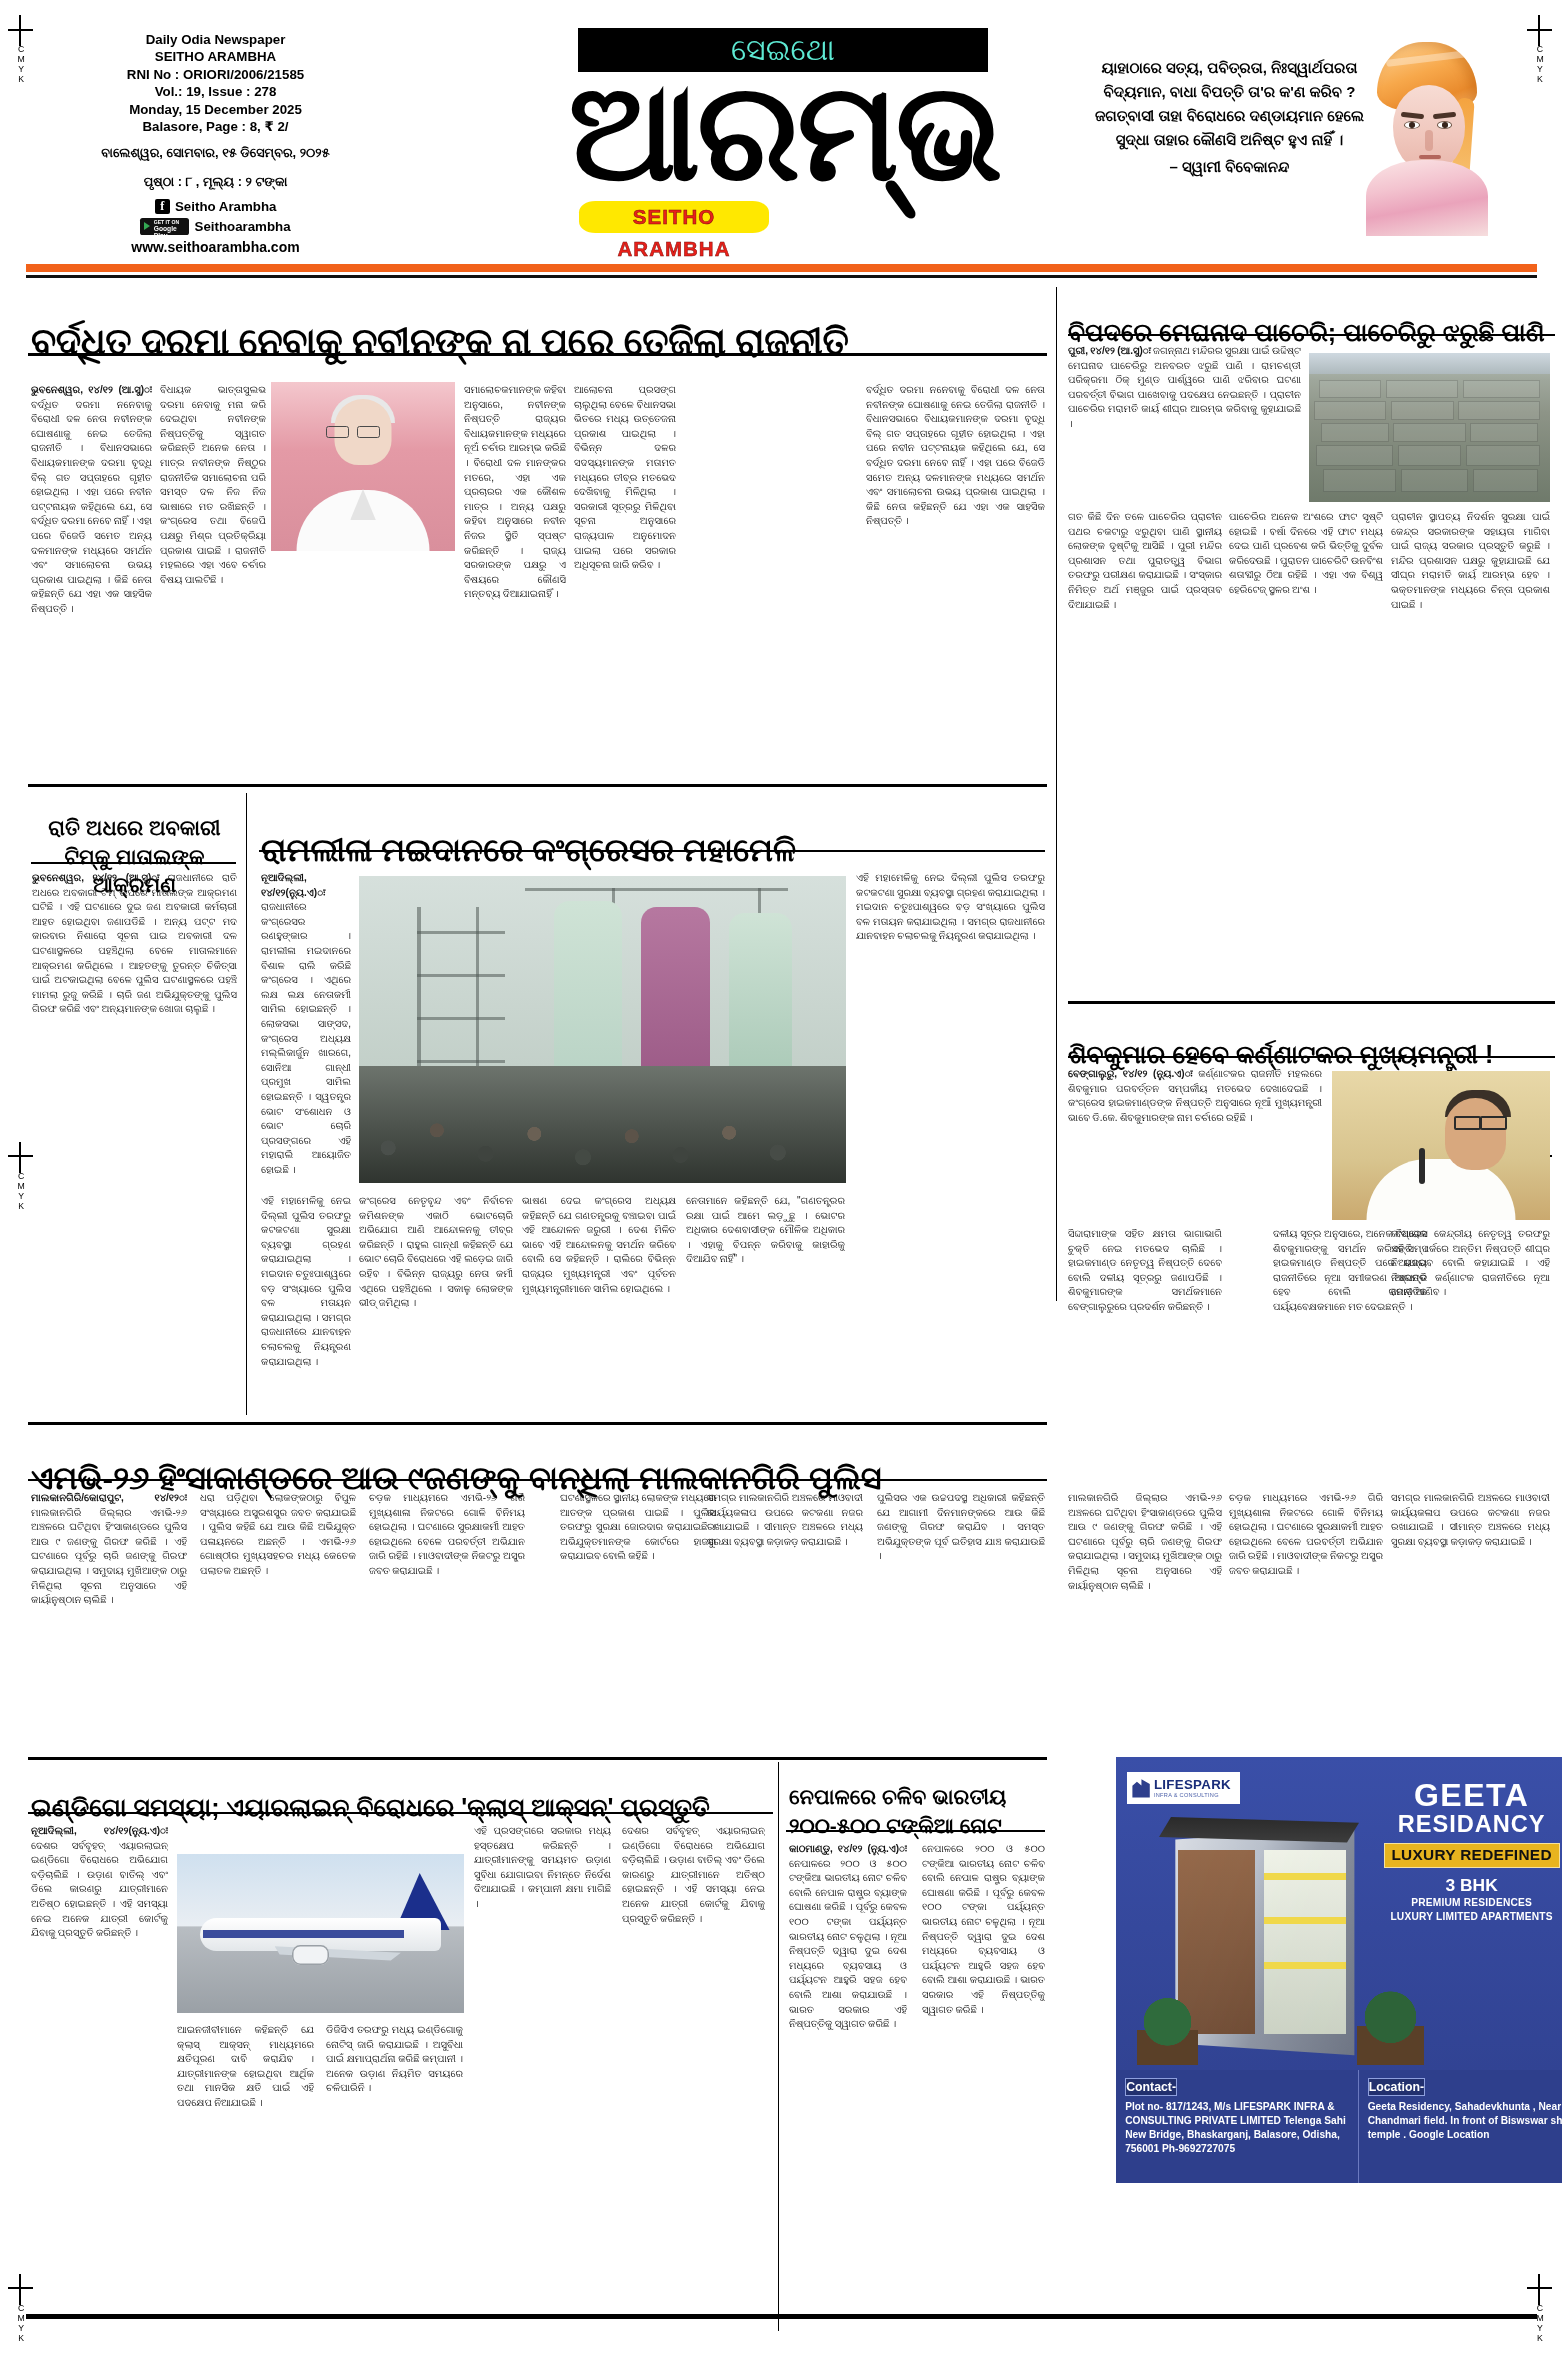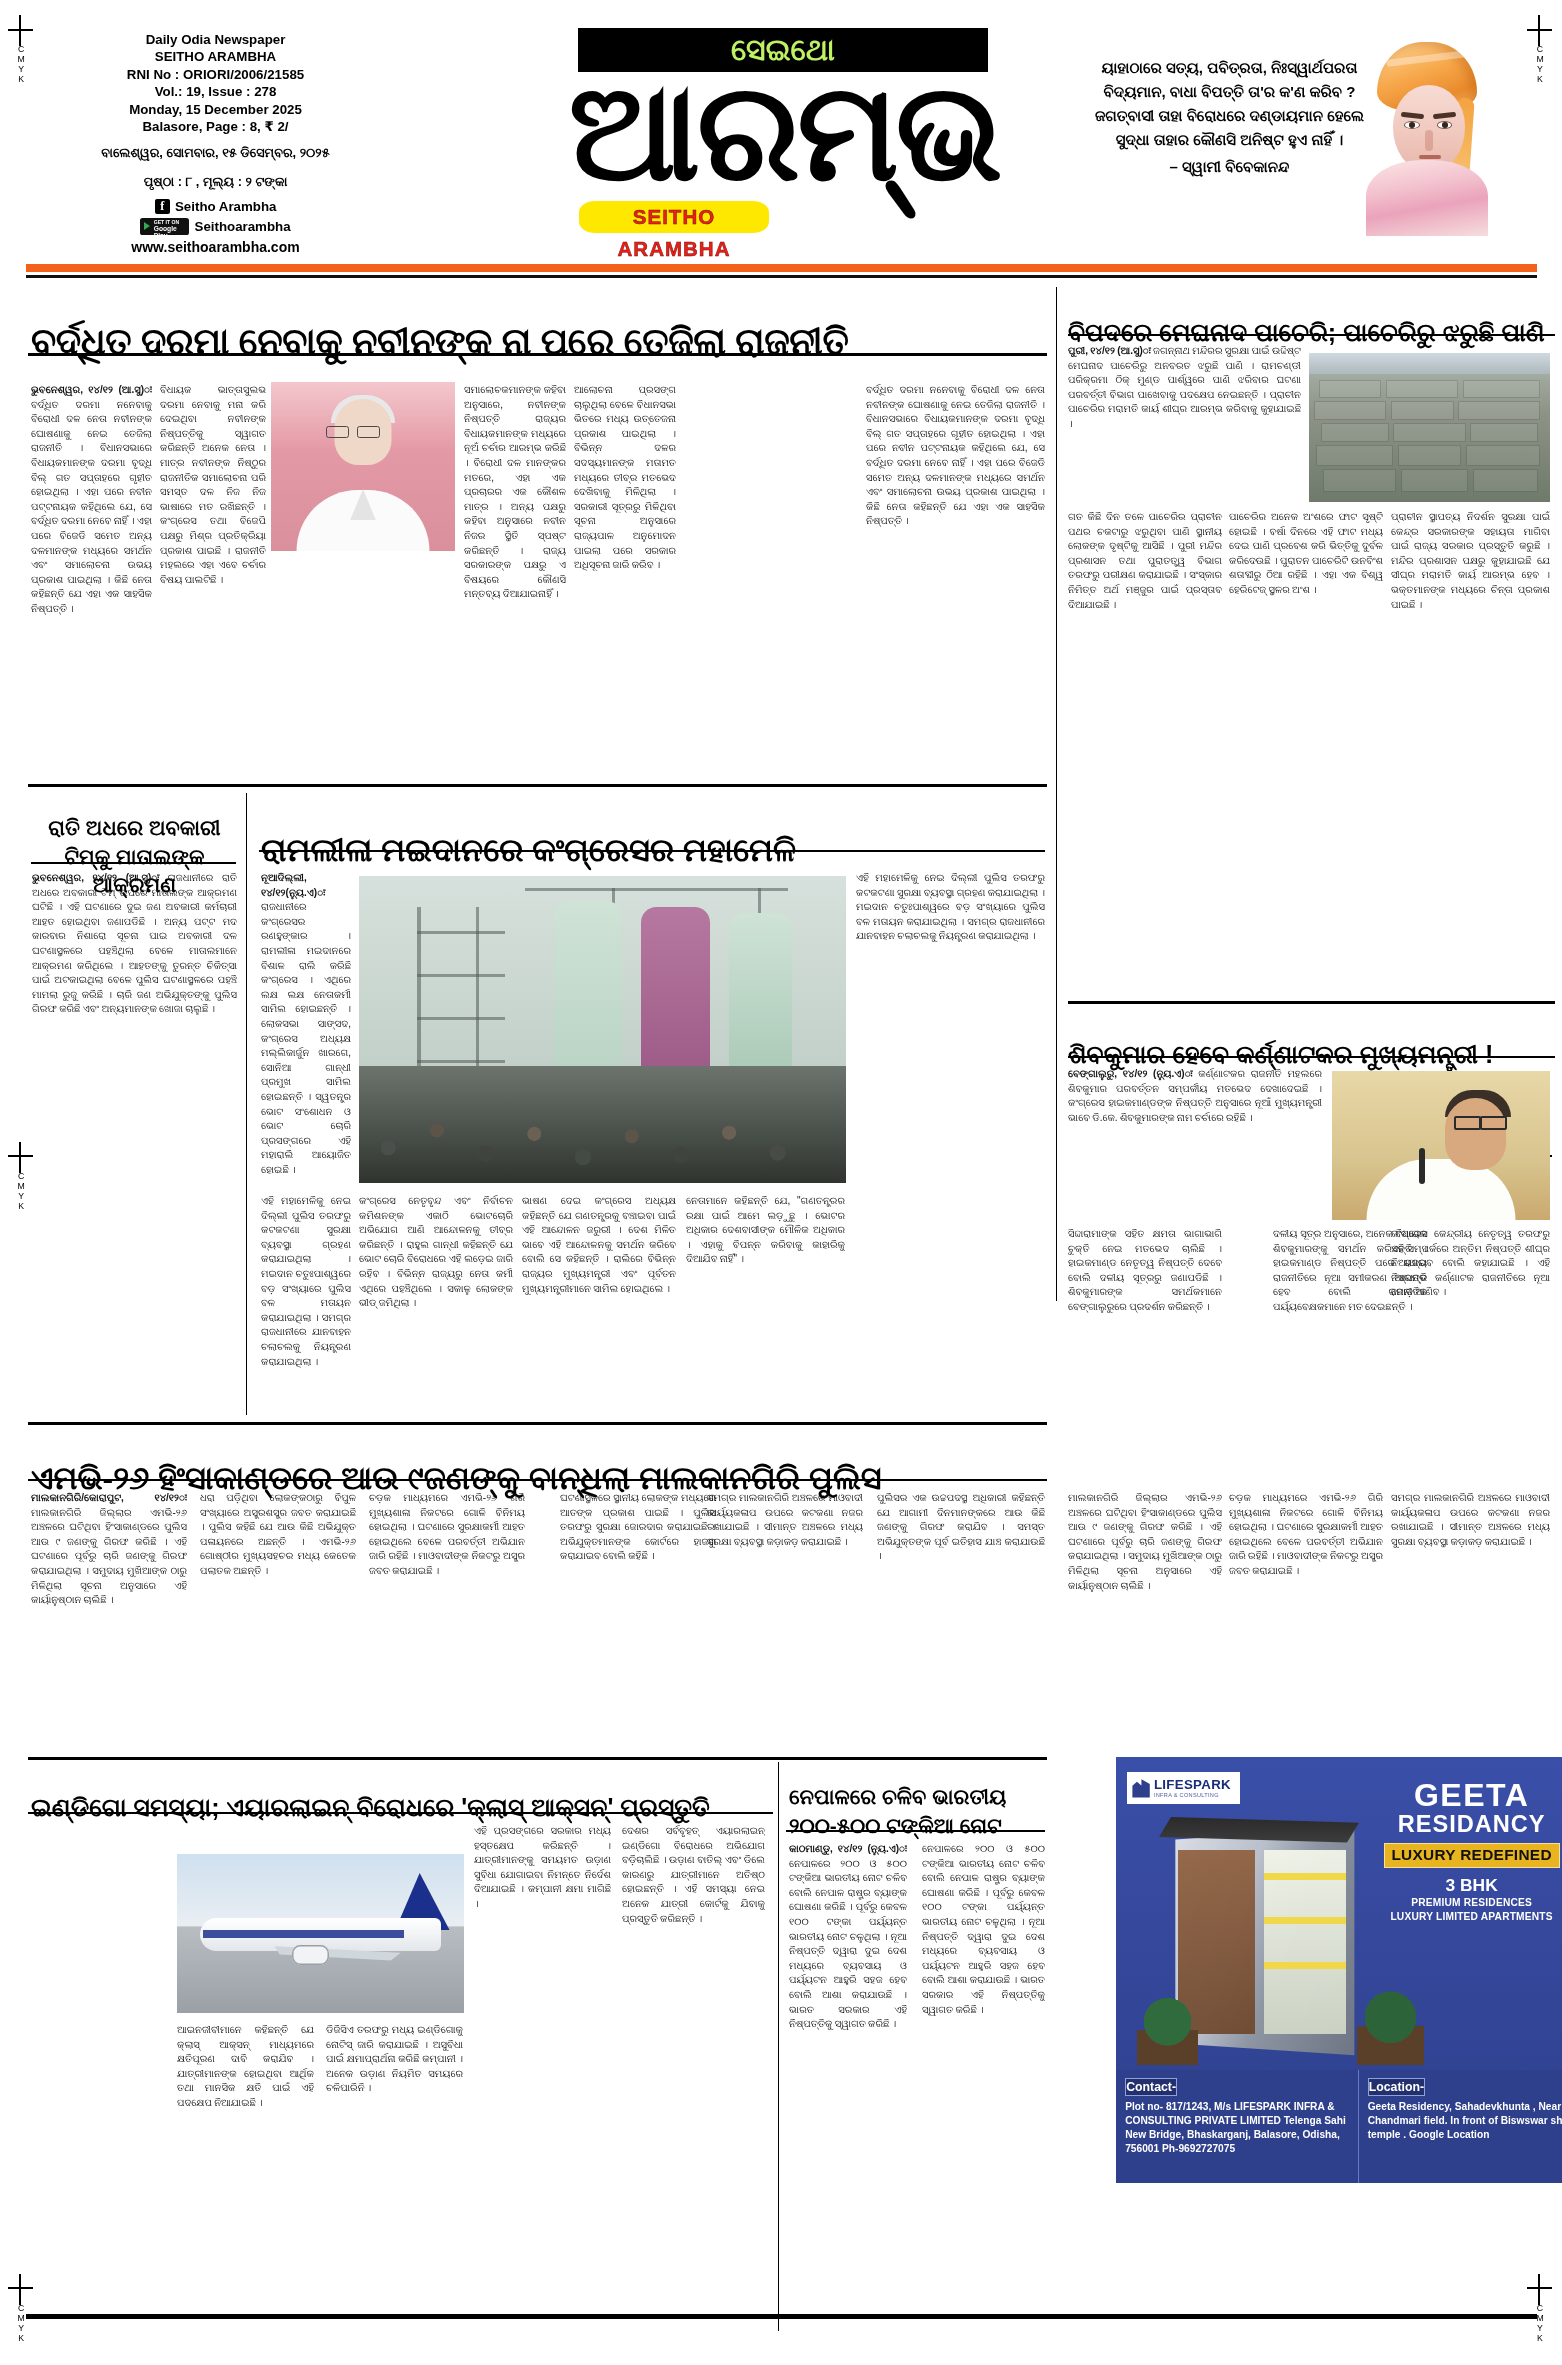--- a/index.html
+++ b/index.html
@@ -32,21 +32,21 @@
   .gp-ic{width:49px;height:17.4px;background:#111;border-radius:2.6px;color:#fff;
          font-size:5.1px;line-height:5.1px;text-align:left;padding:2px 0 0 13.3px;
          box-sizing:border-box;position:relative;}
   .gp-ic:before{content:"";position:absolute;left:3.1px;top:4.1px;width:0;height:0;
          border-left:6.7px solid #34a853;border-top:4.6px solid transparent;border-bottom:4.6px solid transparent;}
   .gp-ic b{display:block;font-size:6.7px;line-height:7.2px;}
   .mast-url{font-size:14px;font-weight:bold;margin-top:3.1px;}
 
   .logo-wrap{position:absolute;left:543px;top:18px;width:482px;height:241px;}
   .logo-top{position:absolute;left:35px;top:10.2px;width:410px;height:44px;background:#000;
-            color:#bef264;text-align:center;font-size:30px;line-height:44px;font-weight:bold;
+            color:#5eead4;text-align:center;font-size:30px;line-height:44px;font-weight:normal;
             font-family:"Liberation Sans",sans-serif;}
   .logo-main{position:absolute;left:0;top:45px;width:482px;text-align:center;
              font-size:136px;line-height:138px;font-weight:bold;letter-spacing:-3.1px;
              font-family:"Liberation Sans",sans-serif;}
   .logo-badge{position:absolute;left:36px;top:183px;width:190px;height:32px;background:#ffe800;
              border-radius:16.4px/11.3px;color:#e8201a;font-weight:bold;font-size:20.5px;
              line-height:32px;text-align:center;letter-spacing:1px;
              font-family:"Liberation Sans",sans-serif;-webkit-text-stroke:0.5px #7a0d08;}
 
   .quote-box{position:absolute;left:1086px;top:38px;width:461px;height:205px;}
@@ -422,20 +422,21 @@
   <div class="hr-thin" style="left:786px;top:1830px;width:259px;"></div>
 
   <div class="photo ph-plane" style="left:177px;top:1854px;width:287px;height:159px;">
     <div class="tail"></div>
       <div class="fuse"></div>
     <div class="stripe"></div>
       <div class="wing"></div>
       <div class="eng"></div>
   </div>
 
+  <div class="col" style="left:31px;top:1824px;width:137px;height:497px;"><b>ନୂଆଦିଲ୍ଲୀ, ୧୪/୧୨(ନ୍ୟୁ.ଏ)ः</b> <span>ଦେଶର ସର୍ବବୃହତ୍ ଏୟାରଲାଇନ୍ ଇଣ୍ଡିଗୋ ବିରୋଧରେ ଅଭିଯୋଗ ବଡ଼ିଚାଲିଛି । ଉଡ଼ାଣ ବାତିଲ୍ ଏବଂ ଡିଲେ କାରଣରୁ ଯାତ୍ରୀମାନେ ଅତିଷ୍ଠ ହୋଇଛନ୍ତି । ଏହି ସମସ୍ୟା ନେଇ ଅନେକ ଯାତ୍ରୀ କୋର୍ଟକୁ ଯିବାକୁ ପ୍ରସ୍ତୁତି କରିଛନ୍ତି ।</span></div>
   <div class="col" style="left:177px;top:2023px;width:137px;height:297px;"><span>ଆଇନଜୀବୀମାନେ କହିଛନ୍ତି ଯେ କ୍ଲାସ୍ ଆକ୍ସନ୍ ମାଧ୍ୟମରେ କ୍ଷତିପୂରଣ ଦାବି କରାଯିବ । ଯାତ୍ରୀମାନଙ୍କ ହୋଇଥିବା ଆର୍ଥିକ ତଥା ମାନସିକ କ୍ଷତି ପାଇଁ ଏହି ପଦକ୍ଷେପ ନିଆଯାଇଛି ।</span></div>
   <div class="col" style="left:326px;top:2023px;width:137px;height:297px;"><span>ଡିଜିସିଏ ତରଫରୁ ମଧ୍ୟ ଇଣ୍ଡିଗୋକୁ ନୋଟିସ୍ ଜାରି କରାଯାଇଛି । ଅସୁବିଧା ପାଇଁ କ୍ଷମାପ୍ରାର୍ଥନା କରିଛି କମ୍ପାନୀ । ଅନେକ ଉଡ଼ାଣ ନିୟମିତ ସମୟରେ ଚଳିପାରିନି ।</span></div>
   <div class="col" style="left:474px;top:1824px;width:137px;height:497px;"><span>ଏହି ପ୍ରସଙ୍ଗରେ ସରକାର ମଧ୍ୟ ହସ୍ତକ୍ଷେପ କରିଛନ୍ତି । ଯାତ୍ରୀମାନଙ୍କୁ ସମୟମତ ଉଡ଼ାଣ ସୁବିଧା ଯୋଗାଇବା ନିମନ୍ତେ ନିର୍ଦେଶ ଦିଆଯାଇଛି । କମ୍ପାନୀ କ୍ଷମା ମାଗିଛି ।</span></div>
   <div class="col" style="left:622px;top:1824px;width:143px;height:497px;"><span>ଦେଶର ସର୍ବବୃହତ୍ ଏୟାରଲାଇନ୍ ଇଣ୍ଡିଗୋ ବିରୋଧରେ ଅଭିଯୋଗ ବଡ଼ିଚାଲିଛି । ଉଡ଼ାଣ ବାତିଲ୍ ଏବଂ ଡିଲେ କାରଣରୁ ଯାତ୍ରୀମାନେ ଅତିଷ୍ଠ ହୋଇଛନ୍ତି । ଏହି ସମସ୍ୟା ନେଇ ଅନେକ ଯାତ୍ରୀ କୋର୍ଟକୁ ଯିବାକୁ ପ୍ରସ୍ତୁତି କରିଛନ୍ତି ।</span></div>
 
   <div class="col" style="left:789px;top:1842px;width:118px;height:479px;"><b>କାଠମାଣ୍ଡୁ, ୧୪/୧୨ (ନ୍ୟୁ.ଏ)ः</b> <span>ନେପାଳରେ ୨୦୦ ଓ ୫୦୦ ଟଙ୍କିଆ ଭାରତୀୟ ନୋଟ ଚଳିବ ବୋଲି ନେପାଳ ରାଷ୍ଟ୍ର ବ୍ୟାଙ୍କ ଘୋଷଣା କରିଛି । ପୂର୍ବରୁ କେବଳ ୧୦୦ ଟଙ୍କା ପର୍ୟ୍ୟନ୍ତ ଭାରତୀୟ ନୋଟ ଚଳୁଥିଲା । ନୂଆ ନିଷ୍ପତ୍ତି ଦ୍ୱାରା ଦୁଇ ଦେଶ ମଧ୍ୟରେ ବ୍ୟବସାୟ ଓ ପର୍ୟ୍ୟଟନ ଆହୁରି ସହଜ ହେବ ବୋଲି ଆଶା କରାଯାଉଛି । ଭାରତ ସରକାର ଏହି ନିଷ୍ପତ୍ତିକୁ ସ୍ୱାଗତ କରିଛି ।</span></div>
   <div class="col" style="left:922px;top:1842px;width:123px;height:479px;"><span>ନେପାଳରେ ୨୦୦ ଓ ୫୦୦ ଟଙ୍କିଆ ଭାରତୀୟ ନୋଟ ଚଳିବ ବୋଲି ନେପାଳ ରାଷ୍ଟ୍ର ବ୍ୟାଙ୍କ ଘୋଷଣା କରିଛି । ପୂର୍ବରୁ କେବଳ ୧୦୦ ଟଙ୍କା ପର୍ୟ୍ୟନ୍ତ ଭାରତୀୟ ନୋଟ ଚଳୁଥିଲା । ନୂଆ ନିଷ୍ପତ୍ତି ଦ୍ୱାରା ଦୁଇ ଦେଶ ମଧ୍ୟରେ ବ୍ୟବସାୟ ଓ ପର୍ୟ୍ୟଟନ ଆହୁରି ସହଜ ହେବ ବୋଲି ଆଶା କରାଯାଉଛି । ଭାରତ ସରକାର ଏହି ନିଷ୍ପତ୍ତିକୁ ସ୍ୱାଗତ କରିଛି ।</span></div>
 
   <div class="ad" style="left:1068px;top:1757px;width:484px;height:426px;margin-left:48px;">
 

